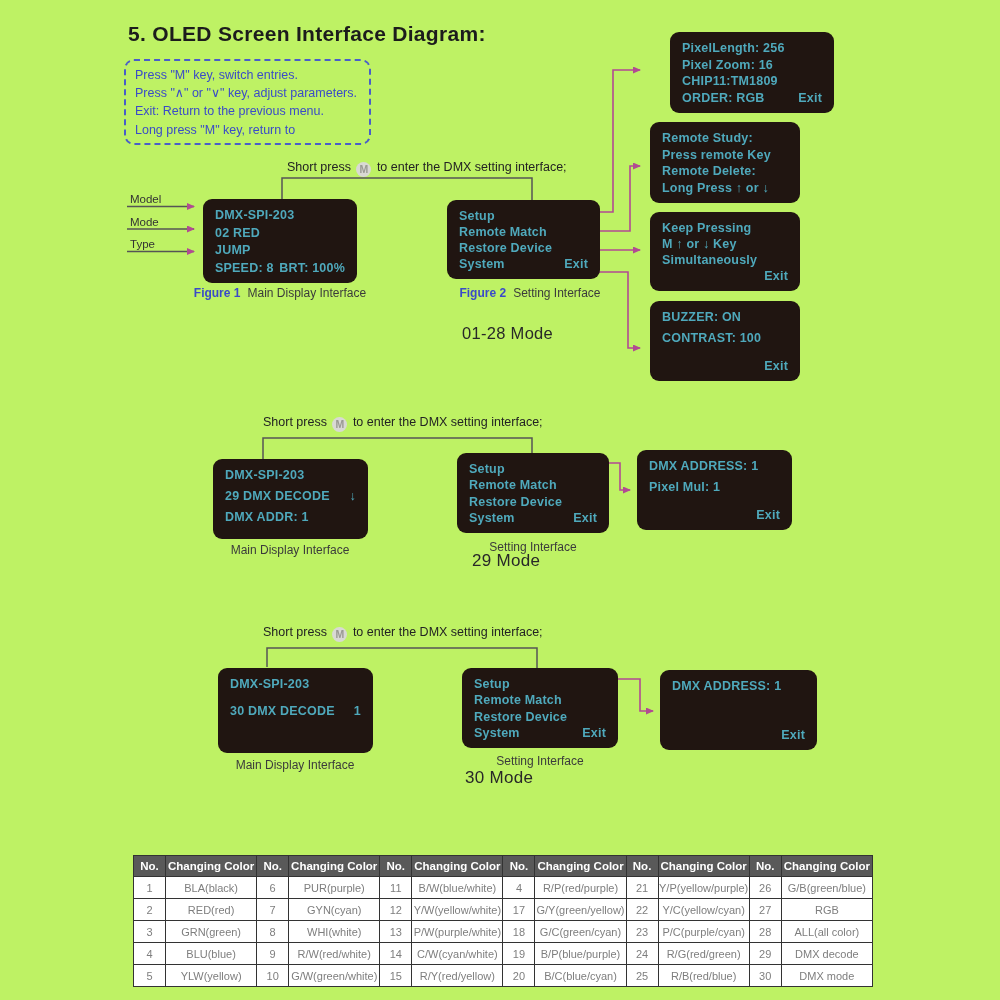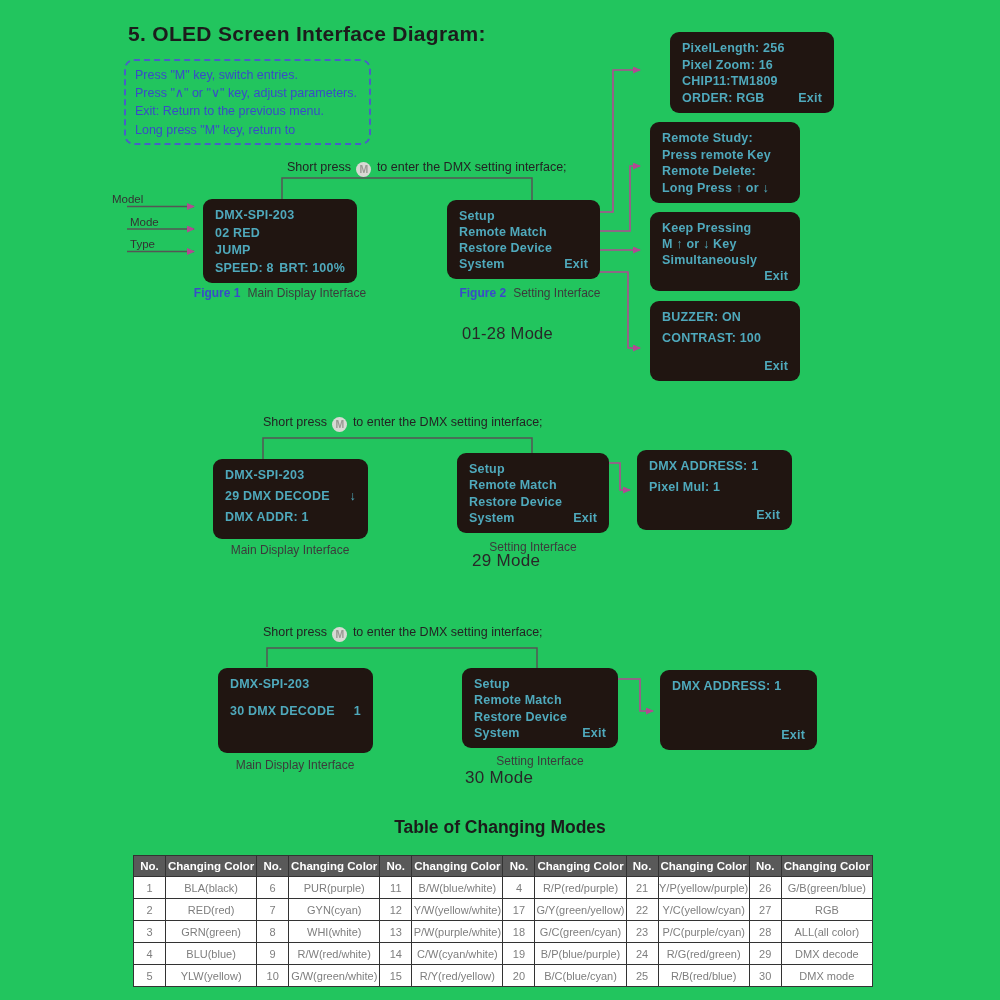--- a/index.html
+++ b/index.html
@@ -1,17 +1,17 @@
 <!DOCTYPE html>
 <html><head>
 <meta charset="utf-8">
 <style>
   html,body{margin:0;padding:0;}
   body{font-family:"Liberation Sans", sans-serif; background:#ffffff;}
-  .canvas{position:relative;width:1000px;height:1000px;background:#22c55e;overflow:hidden;}
+  .canvas{position:relative;width:1000px;height:1000px;background:#bef264;overflow:hidden;}
   .abs{position:absolute;}
   .page-title{font-size:21px;font-weight:700;color:#1c1c1c;letter-spacing:0.3px;}
   .instr-box{border:2px dashed #4a5ec8;border-radius:10px;padding:5px 8px 4px 9px;color:#3a4bc8;
              font-size:12.5px;line-height:18.2px;background:transparent;}
   .prompt{font-size:12.5px;color:#232323;white-space:nowrap;}
   .mkey{display:inline-block;width:15px;height:15px;line-height:15px;border-radius:50%;
         background:#d9d9d4;color:#9a9a94;font-size:10.5px;font-weight:700;text-align:center;
         vertical-align:-2px;margin:0 2px;}
   .screen{background:#201511;border-radius:9px;color:#4fa9bc;font-size:12.5px;font-weight:700;
           letter-spacing:0.2px;display:flex;flex-direction:column;justify-content:space-between;
@@ -69,21 +69,21 @@
     <div>Exit: Return to the previous menu.</div>
     <div>Long press "M" key,  return to</div>
   </div>
 
   <div class="abs prompt" style="left:287px;top:160px;">
     <span>Short press</span>
     <span class="mkey">M</span>
     <span>to enter the DMX setting interface;</span>
   </div>
 
-  <div class="abs sidelabel" style="left:112px;top:193px;">Model</div>
+  <div class="abs sidelabel" style="left:130px;top:193px;">Model</div>
   <div class="abs sidelabel" style="left:130px;top:215.5px;">Mode</div>
   <div class="abs sidelabel" style="left:130px;top:238px;">Type</div>
 
   <div class="abs screen" style="left:203px;top:199px;width:154px;height:84px;">
     <div class="sl">DMX-SPI-203</div>
     <div class="sl">02  RED</div>
     <div class="sl">JUMP</div>
     <div class="sl row">
       <span>SPEED: 8</span>
       <span>BRT: 100%</span>
@@ -204,21 +204,20 @@
   <div class="abs cap" style="left:440px;top:754px;width:200px;">Setting Interface</div>
   <div class="abs modelabel" style="left:465px;top:768px;font-size:17px;">30 Mode</div>
 
   <div class="abs screen" style="left:660px;top:670px;width:157px;height:80px;">
     <div class="sl">DMX  ADDRESS:  1</div>
     <div class="sl"></div>
     <div class="sl"></div>
     <div class="sl right">Exit</div>
   </div>
 
-  <div class="abs tbl-title" style="left:0;top:817px;width:1000px;">Table of Changing Modes</div>
   <table class="modes abs" style="left:133px;top:855px;">
     <colgroup>
         <col style="width: 32px;">
         <col style="width: 91px;">
         <col style="width: 32px;">
         <col style="width: 91px;">
         <col style="width: 32px;">
         <col style="width: 91px;">
         <col style="width: 32px;">
         <col style="width: 91px;">

